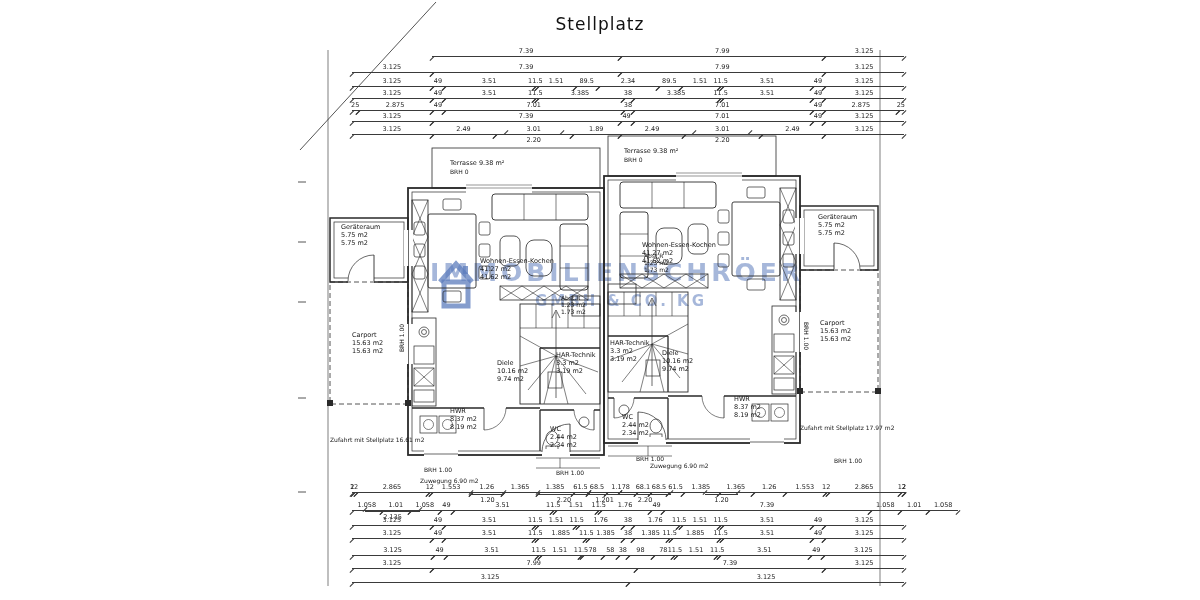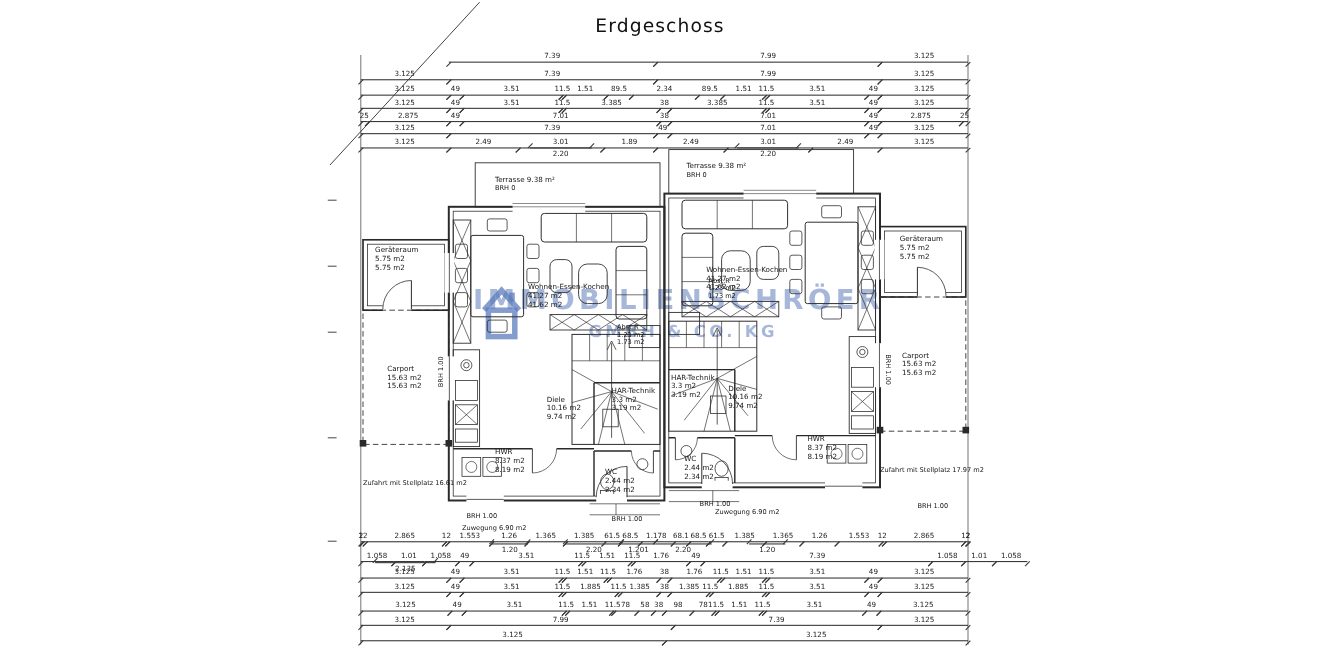--- a/index.html
+++ b/index.html
@@ -1,21 +1,21 @@
 <!DOCTYPE html>
 <html><head>
 <meta charset="utf-8">
 <style>
   html,body{margin:0;padding:0;background:#fff;}
   #page{position:relative;width:1200px;height:600px;background:#fff;overflow:hidden;
         font-family:"DejaVu Sans", sans-serif;color:#1c1c1c;}
   #title{position:absolute;left:0;top:14px;width:1200px;text-align:center;
          font-size:17px;letter-spacing:1px;color:#111;}
   
-  .dimrow{position:absolute;display:flex;height:9px;}
+  .dimrow{position:absolute;display:flex;height:9px;margin-left:24px;}
   .seg{position:relative;flex-basis:0;min-width:0;border-bottom:1px solid #3a3a3a;}
   .seg.gap{border-bottom:none;}
   .seg:not(.gap)::before,.seg:not(.gap)::after{content:"";position:absolute;bottom:-3px;
       width:6px;height:1px;background:#3a3a3a;transform:rotate(-45deg);}
   .seg:not(.gap)::before{left:-3px;}
   .seg:not(.gap)::after{right:-3px;}
   .seg span{position:absolute;left:50%;transform:translateX(-50%);bottom:1.5px;
       font-size:6.5px;line-height:1;white-space:nowrap;color:#222;}
   .dimrow.sub .seg{border-bottom:none;border-top:1px solid #3a3a3a;}
   .dimrow.sub .seg.gap{border-top:none;}
@@ -35,21 +35,21 @@
   .wm-word{font-size:25px;font-weight:bold;letter-spacing:4px;}
   #wm-house{margin:0 6px;}
   #wm-sub{position:absolute;left:105px;top:52px;font-size:15px;font-weight:bold;letter-spacing:3px;}
   svg{position:absolute;left:0;top:0;}
 </style>
 </head>
 <body>
 
 <div id="page">
 
-  <div id="title">Erdgeschoss</div>
+  <div id="title">Stellplatz</div>
 
   <div id="watermark">
     <div id="wm-line1">
       <span class="wm-word">IMMOBILIEN</span>
       <svg id="wm-house" width="40" height="52" viewBox="0 0 40 52">
         <path d="M4 24 L20 6 L36 24" fill="none" stroke="rgba(92,124,188,0.75)" stroke-width="5"></path>
         <rect x="8" y="24" width="24" height="24" fill="none" stroke="rgba(92,124,188,0.75)" stroke-width="5"></rect>
         <rect x="27" y="8" width="5" height="8" fill="rgba(92,124,188,0.75)"></rect>
       </svg>
       <span class="wm-word">SCHRÖER</span>

